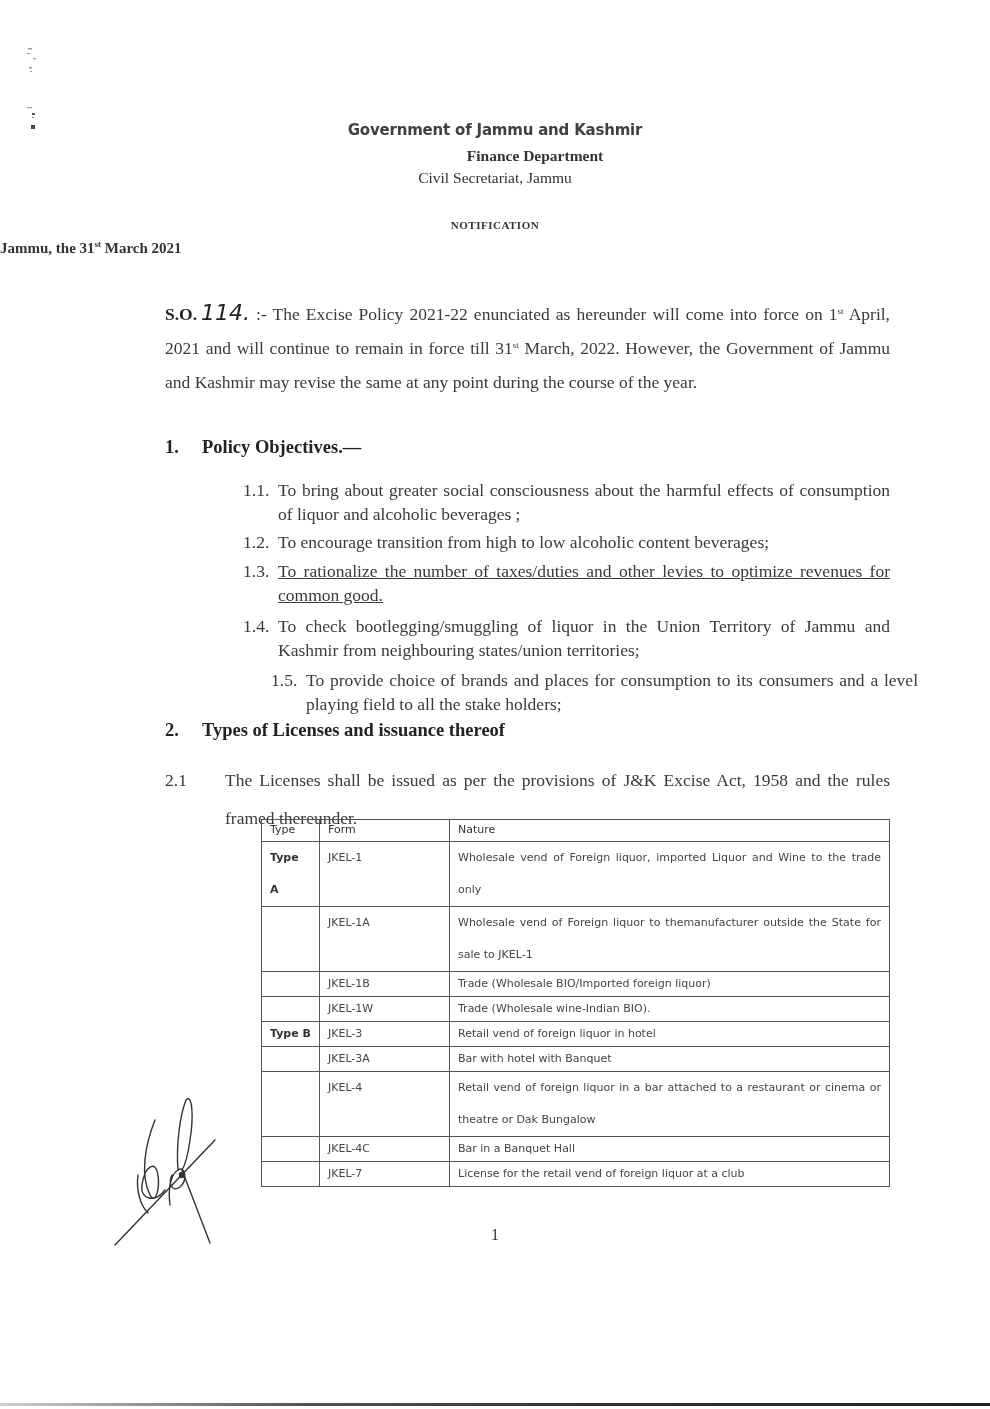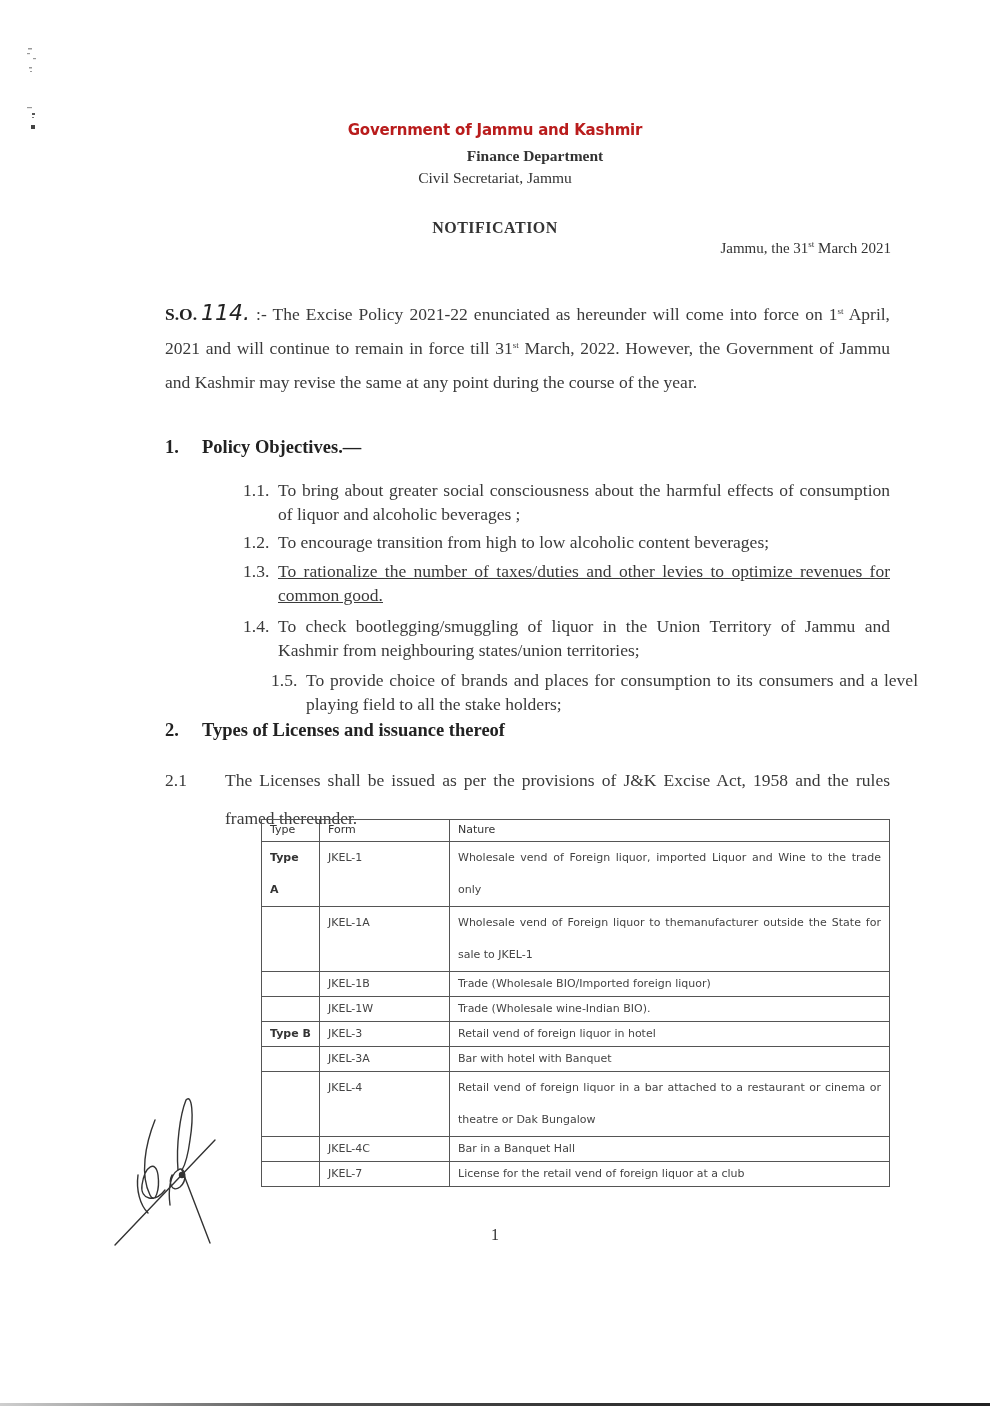--- a/index.html
+++ b/index.html
@@ -1,22 +1,22 @@
 <!DOCTYPE html>
 <html><head>
 <meta charset="utf-8">
 <style>
   html, body { margin: 0; padding: 0; background: #ffffff; }
   body { width: 990px; height: 1409px; position: relative; overflow: hidden; color: #2a2a2a; font-family: "Liberation Serif", serif; }
   .abs { position: absolute; }
-  .hdr1 { left: 0; width: 990px; top: 121px; text-align: center; font-family: "DejaVu Sans", sans-serif; font-size: 15px; font-weight: bold; color: #b91c1c; letter-spacing: -0.2px; }
+  .hdr1 { left: 0; width: 990px; top: 121px; text-align: center; font-family: "DejaVu Sans", sans-serif; font-size: 15px; font-weight: bold; color: #404040; letter-spacing: -0.2px; }
   .hdr2 { left: 0; width: 990px; top: 147px; text-align: center; font-size: 15.5px; font-weight: bold; color: #333; padding-left: 40px; }
   .hdr3 { left: 0; width: 990px; top: 169px; text-align: center; font-size: 15.5px; font-weight: normal; color: #333; }
-  .notif { left: 0; width: 990px; top: 219px; text-align: center; font-size: 16px; font-weight: bold; color: #333; letter-spacing: 0.5px; }
-  .notifdate { left: 0; width: 891px; top: 240px; text-align: right; font-size: 15px; font-weight: normal; color: #333; }
+  .notif { left: 0; width: 990px; top: 219px; text-align: center; font-size: 11px; font-weight: bold; color: #333; letter-spacing: 0.5px; }
+  .notifdate { left: 0; width: 891px; top: 240px; text-align: left; font-size: 15px; font-weight: bold; color: #333; }
   sup { font-size: 9px; vertical-align: 6px; line-height: 0; }
   .para { left: 165px; width: 725px; top: 296px; font-size: 17.5px; line-height: 34px; text-align: justify; color: #3a3a3a; }
   .so { font-weight: bold; color: #222; }
   .sonum { font-family: "DejaVu Sans", sans-serif; font-style: italic; font-size: 22px; color: #222; margin: 0 6px 0 4px; }
   .sec { font-size: 18.5px; font-weight: bold; color: #222; }
   .sec .num { display: inline-block; width: 37px; }
   .obj { left: 243px; width: 647px; font-size: 17.5px; line-height: 24px; color: #3a3a3a; text-align: justify; }
   .obj .n { position: absolute; left: 0; top: 0; }
   .obj .t { display: block; padding-left: 35px; }
   .p21 { left: 165px; width: 725px; top: 761px; font-size: 17.5px; line-height: 38px; color: #3a3a3a; text-align: justify; }

